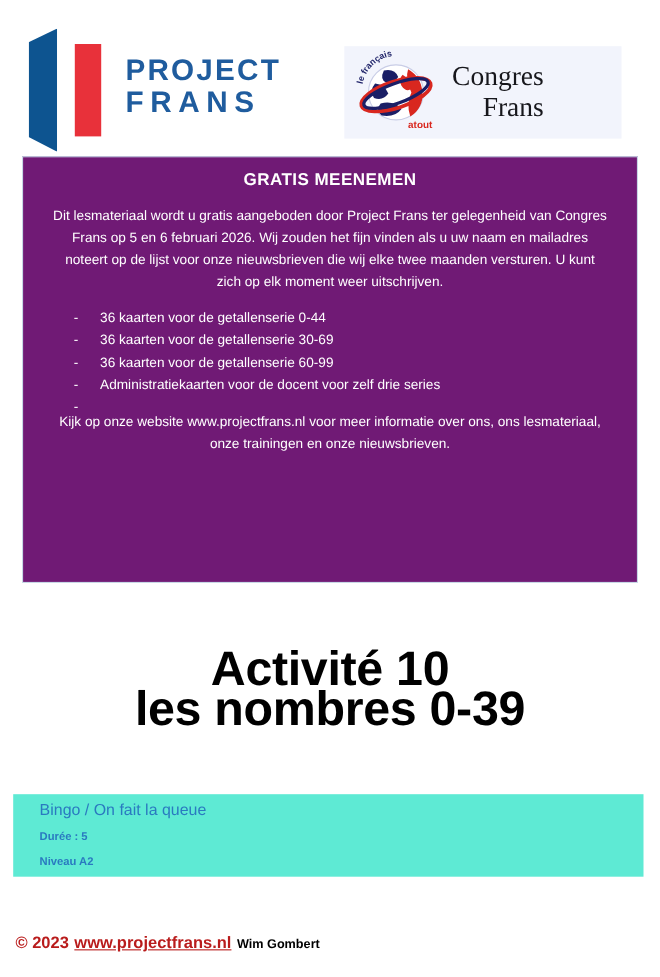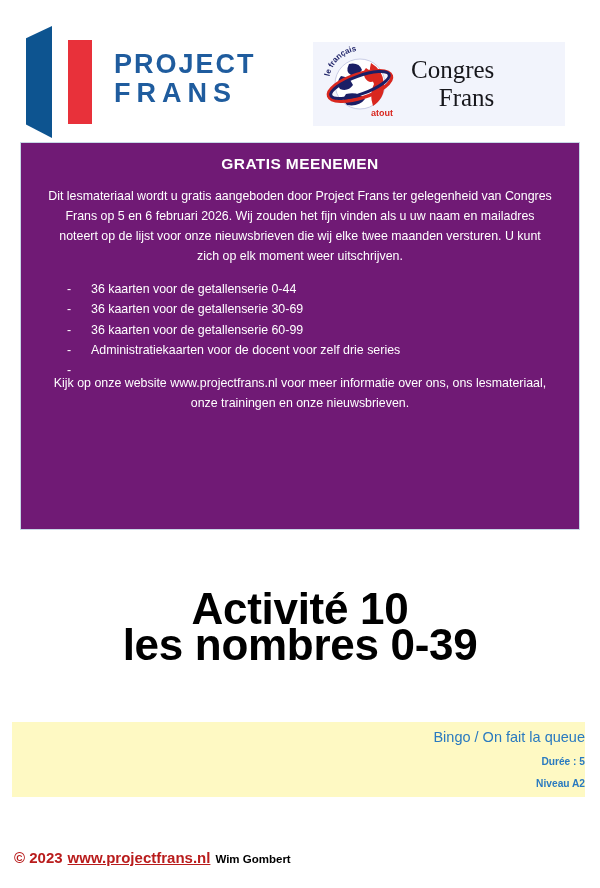--- a/index.html
+++ b/index.html
@@ -142,24 +142,25 @@
     color: #000000;
   }
   .big-title.t1 { top: 548px; margin-top: 36px; }
   .big-title.t2 { top: 620px; }
 
   
   .info {
     position: absolute;
     left: 12px; top: 722px;
     width: 573px; height: 75px;
-    background: #fef9c3;
+    background: #5eead4;
     color: #2a7ac0;
-    text-align: right;
+    text-align: left;
     box-sizing: border-box;
+    padding-left: 24px;
   }
   .info .i-main {
     font-size: 14.5px;
     padding-top: 7px;
     color: #2a7ac0;
   }
   .info .i-sub {
     font-size: 10.2px;
     padding-top: 11px;
     font-weight: bold;

